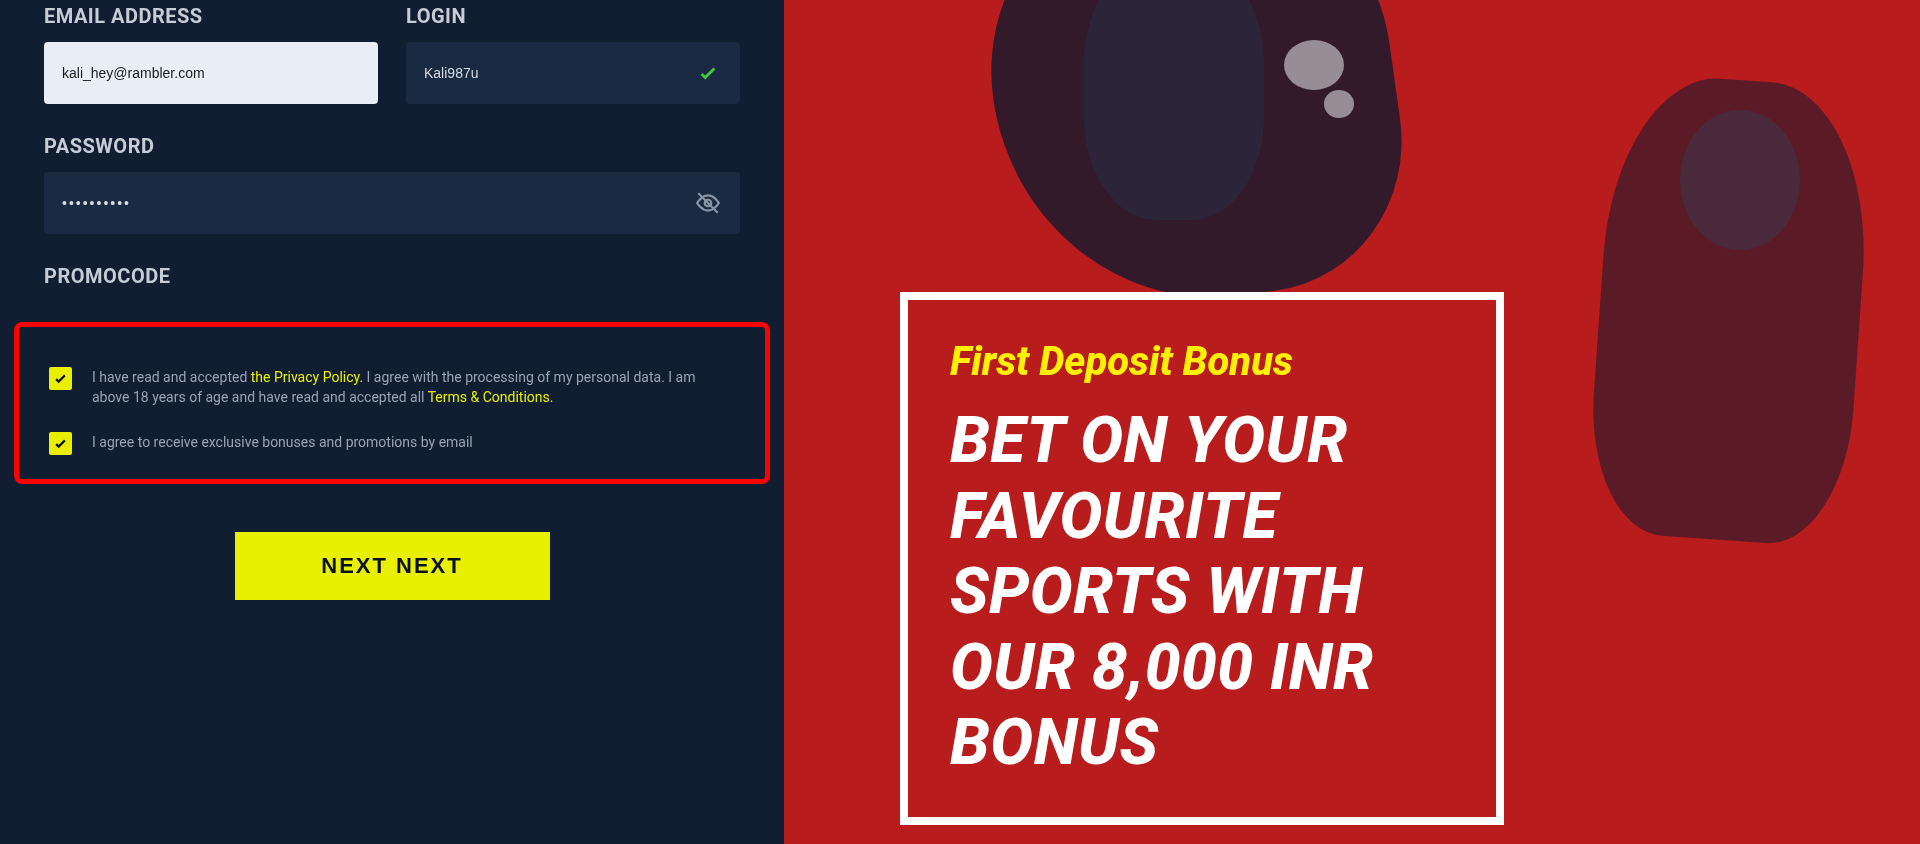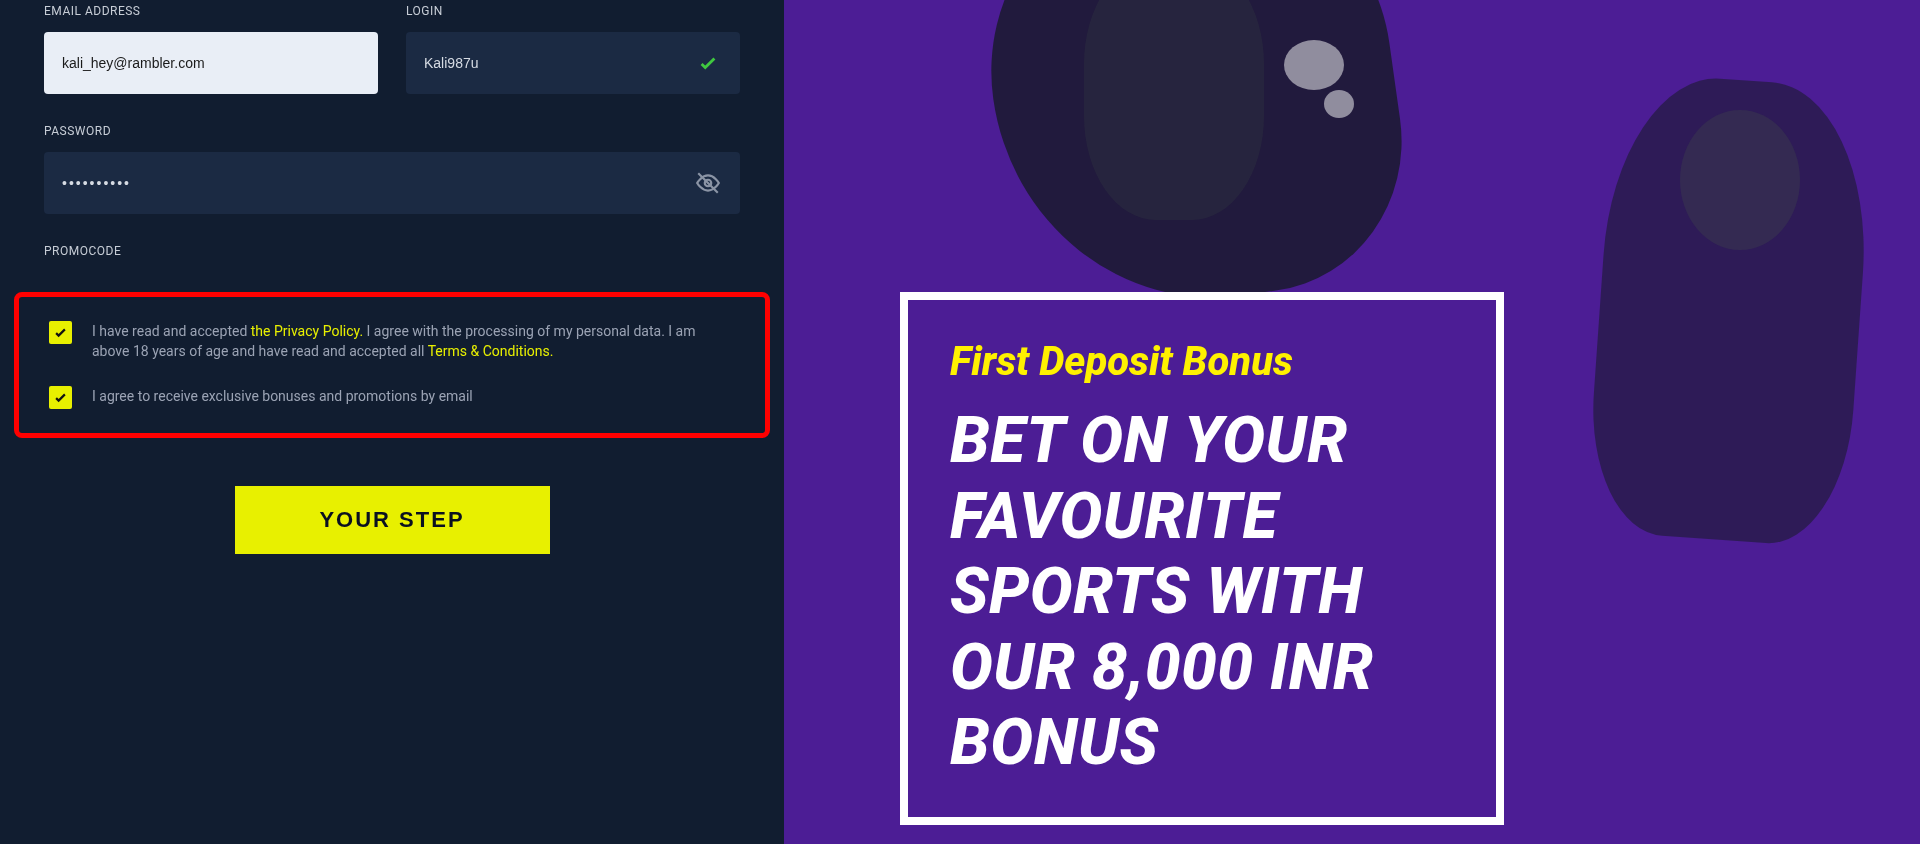--- a/index.html
+++ b/index.html
@@ -17,22 +17,22 @@
   padding: 0 44px;
   padding-top: 4px;
 }
 .form-row {
   display: flex;
   gap: 28px;
 }
 .form-group { flex: 1; }
 .form-label {
   color: #c7cdd6;
-  font-size: 12px;
-  font-weight: 400;
+  font-size: 20px;
+  font-weight: 700;
   letter-spacing: 0.5px;
   display: block;
   margin-bottom: 14px;
 }
 .input-wrap {
   position: relative;
   height: 62px;
   background: #1b2a43;
   border-radius: 4px;
   display: flex;
@@ -59,21 +59,21 @@
   align-items: center;
   justify-content: center;
   color: #40c840;
 }
 .input-wrap .icon.eye { color: #8b94a5; }
 .mt-row { margin-top: 30px; }
 .terms-box {
   margin-top: 34px;
   border: 5px solid #ff0000;
   border-radius: 8px;
-  padding: 24px 8px 24px 8px;
+  padding: 40px 8px 24px 8px;
   margin-left: -30px;
   margin-right: -30px;
 }
 .chk-row {
   display: flex;
   align-items: flex-start;
   gap: 20px;
   padding: 0 22px;
 }
 .chk-row + .chk-row { margin-top: 24px; }
@@ -106,21 +106,21 @@
   background: #e8f000;
   border: none;
   color: #0a1020;
   font-size: 22px;
   font-weight: 600;
   letter-spacing: 2px;
   cursor: pointer;
 }
 .right-panel {
   flex: 1;
-  background: #4c1d95;
+  background: #b91c1c;
   position: relative;
   overflow: hidden;
 }
 .promo-box {
   position: absolute;
   left: 116px;
   top: 292px;
   width: 604px;
   border: 8px solid #fff;
   padding: 38px 42px 36px 42px;
@@ -209,21 +209,21 @@
       <div class="chk">
         <svg viewBox="0 0 24 24" fill="none" stroke="#111" stroke-width="3.5">
             <path d="M5 13l4 4L19 7"></path>
           </svg>
       </div>
       <div class="chk-text">I agree to receive exclusive bonuses and promotions by email</div>
     </div>
   </div>
 
   <div class="btn-wrap">
-    <button class="btn-next">YOUR STEP</button>
+    <button class="btn-next">NEXT NEXT</button>
   </div>
 </div>
 
 <div class="right-panel">
   <div class="figure fig1"></div>
   <div class="figure fig1b"></div>
   <div class="figure fig2"></div>
   <div class="figure fig2b"></div>
   <div class="splatter sp1"></div>
   <div class="splatter sp2"></div>

